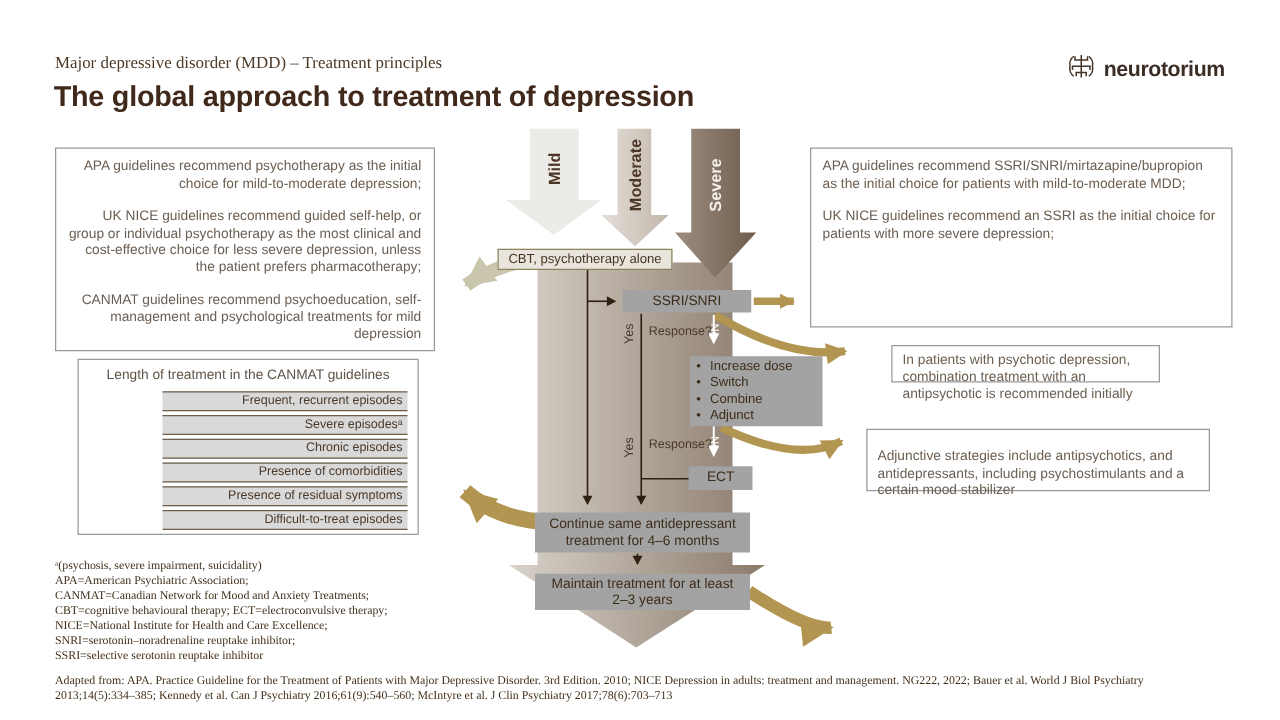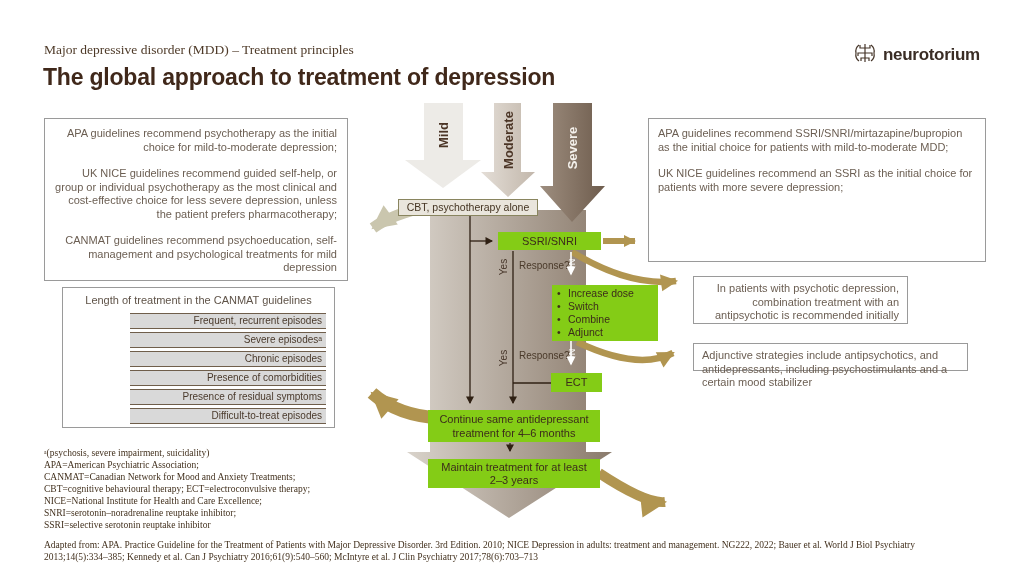--- a/index.html
+++ b/index.html
@@ -15,21 +15,21 @@
        color:#6b5e52;font-size:11px;line-height:13.5px;box-sizing:border-box;}
   .para{margin-bottom:13px;}
   .para:last-child{margin-bottom:0;}
   .right-align{text-align:right;}
   .canmat-head{text-align:center;color:#5f5348;font-size:11px;line-height:13px;}
   .canmat-rows{margin-top:6px;}
   .canmat-row{width:196px;margin-left:auto;margin-bottom:3px;background:#d9d9d9;
               border-top:1px solid #6f5e4b;border-bottom:1px solid #6f5e4b;
               color:#4a3a2c;font-size:10px;line-height:12px;padding:1px 4px;
               text-align:right;box-sizing:border-box;}
-  .gold{position:absolute;z-index:2;background:#84cc16;color:#3c2d1b;font-size:11px;
+  .gold{position:absolute;z-index:2;background:#a3a3a3;color:#3c2d1b;font-size:11px;
         text-align:center;box-sizing:border-box;}
   .cbt-box{position:absolute;z-index:2;background:#e9e5dc;border:1px solid #89855f;
            color:#443422;font-size:10.5px;text-align:center;line-height:15px;box-sizing:border-box;}
   .vtext{position:absolute;z-index:2;white-space:nowrap;text-align:center;}
   .rot-ccw{transform:rotate(-90deg);}
   .rot-cw{transform:rotate(90deg);}
   .sev-label{font-size:13px;font-weight:bold;color:#4b3526;}
   .sev-label.white{color:#f4f1ec;}
   .small-label{font-size:10px;color:#47362a;}
   .no-label{font-size:9px;color:#ffffff;}
@@ -171,23 +171,23 @@
 
   <div class="gold" style="left:428px;top:410px;width:172px;height:32px;line-height:14px;padding:2px 6px;">Continue same antidepressant treatment for 4–6 months</div>
 
   <div class="gold" style="left:428px;top:459px;width:172px;height:29px;line-height:13px;padding:2px 10px;">Maintain treatment for at least 2–3 years</div>
 
   <div class="box" style="left:648px;top:118px;width:338px;height:144px;padding:8px 9px;">
       <div class="para">APA guidelines recommend SSRI/SNRI/mirtazapine/bupropion as the initial choice for patients with mild-to-moderate MDD;</div>
       <div class="para">UK NICE guidelines recommend an SSRI as the initial choice for patients with more severe depression;</div>
     </div>
 
-  <div class="box" style="left:693px;top:276px;width:215px;height:48px;padding:5px 8px;text-align:right;">In patients with psychotic depression, combination treatment with an antipsychotic is recommended initially</div>
-
-  <div class="box" style="left:693px;top:343px;width:275px;height:28px;padding:5px 8px;">Adjunctive strategies include antipsychotics, and antidepressants, including psychostimulants and a certain mood stabilizer</div>
+  <div class="box" style="left:713px;top:276px;width:215px;height:30px;padding:5px 8px;">In patients with psychotic depression, combination treatment with an antipsychotic is recommended initially</div>
+
+  <div class="box" style="left:693px;top:343px;width:275px;height:50px;padding:15px 8px;">Adjunctive strategies include antipsychotics, and antidepressants, including psychostimulants and a certain mood stabilizer</div>
 
 
   <div class="foot" style="left:44px;top:447px;">
       <div class="foot-line">ᵃ(psychosis, severe impairment, suicidality)</div>
       <div class="foot-line">APA=American Psychiatric Association;</div>
       <div class="foot-line">CANMAT=Canadian Network for Mood and Anxiety Treatments;</div>
       <div class="foot-line">CBT=cognitive behavioural therapy; ECT=electroconvulsive therapy;</div>
       <div class="foot-line">NICE=National Institute for Health and Care Excellence;</div>
       <div class="foot-line">SNRI=serotonin–noradrenaline reuptake inhibitor;</div>
       <div class="foot-line">SSRI=selective serotonin reuptake inhibitor</div>

